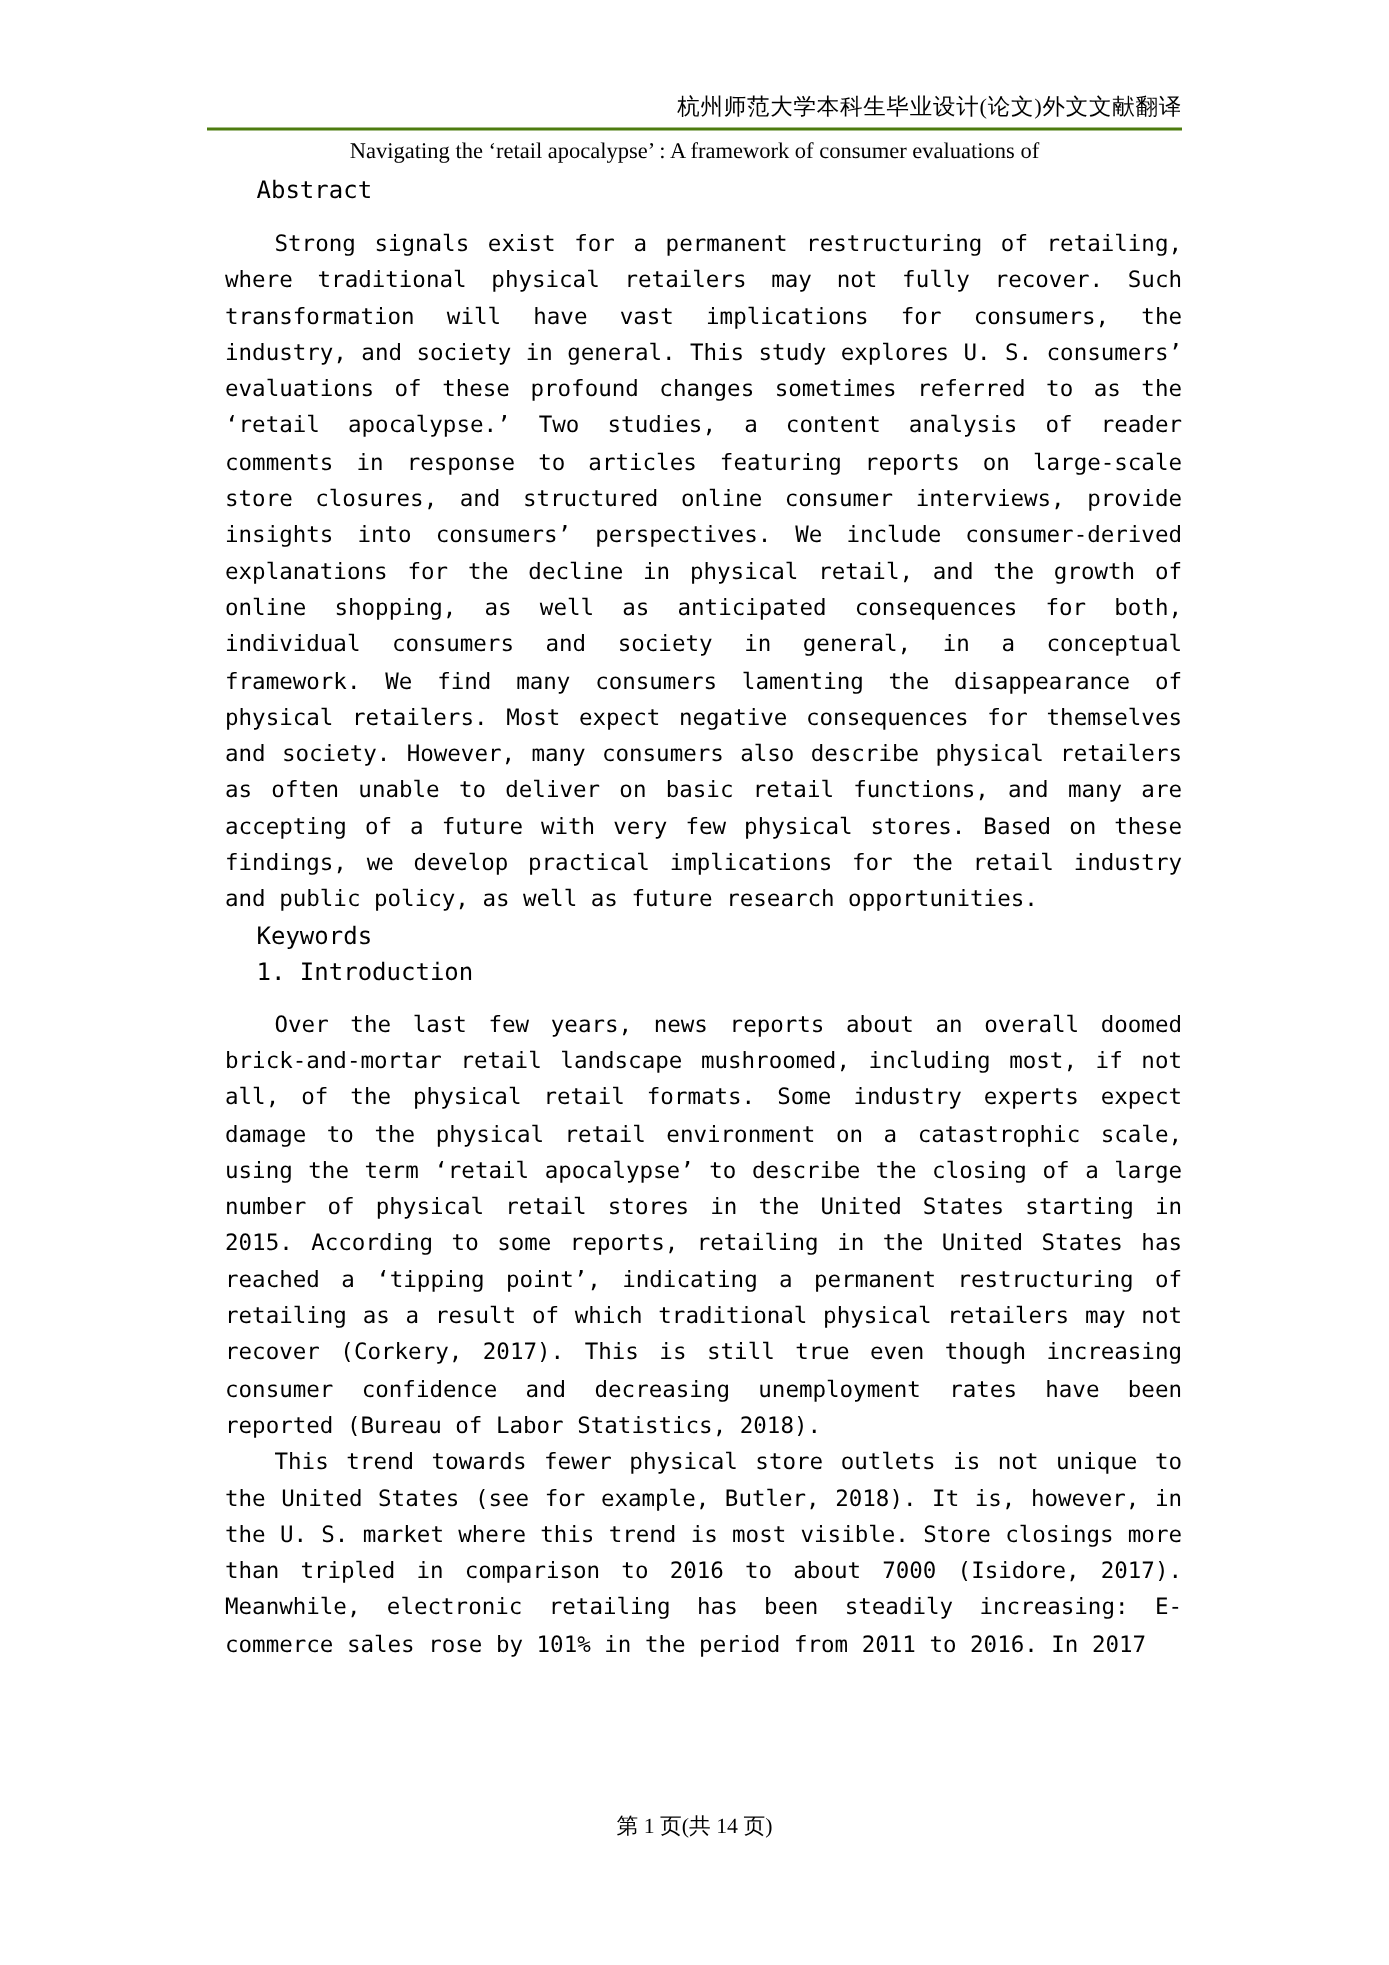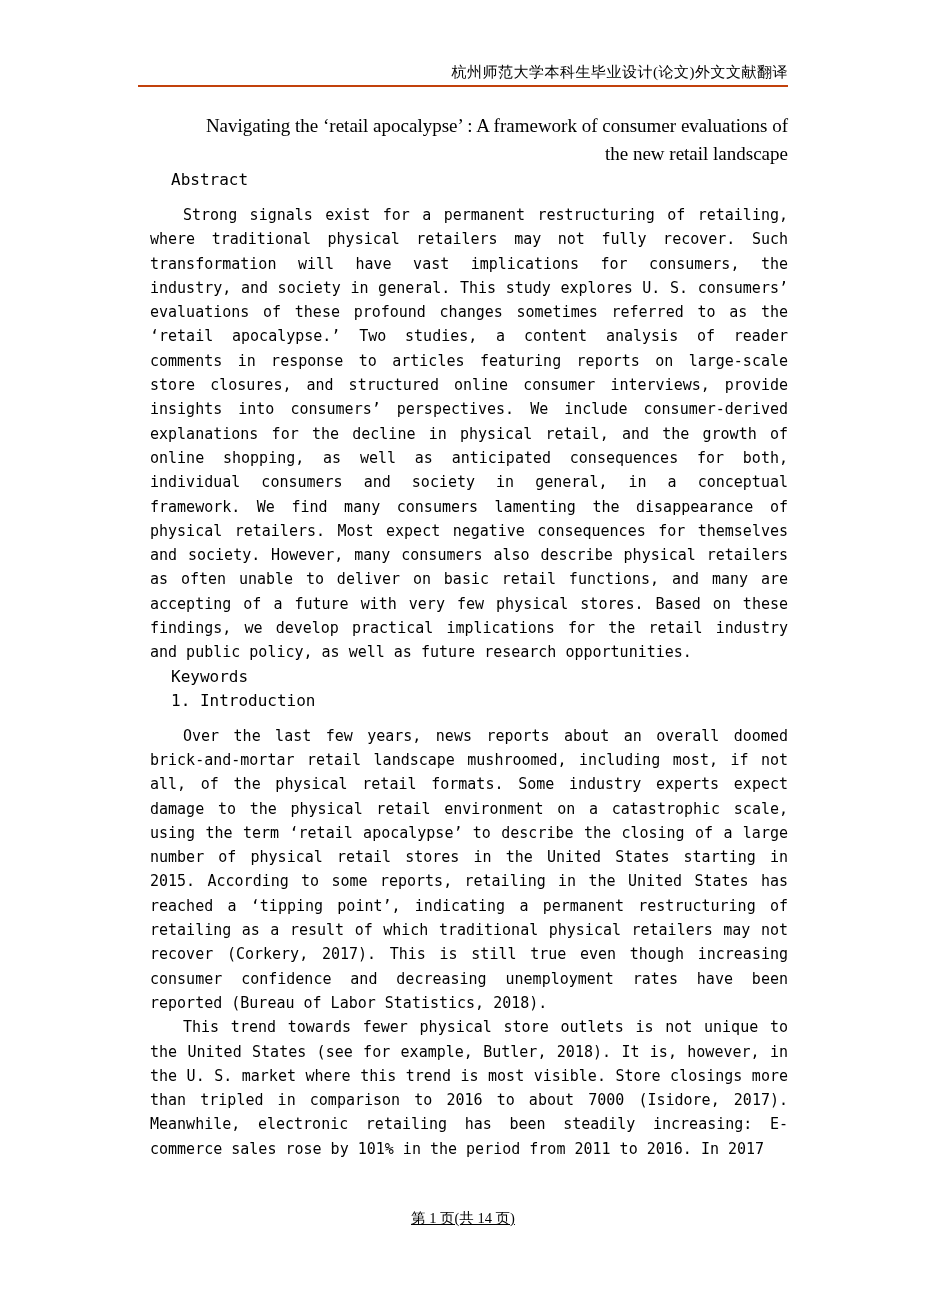--- a/index.html
+++ b/index.html
@@ -15,39 +15,38 @@
     color: #000000;
     overflow: hidden;
   }
   .content {
     margin: 0 138px;
     width: 650px;
   }
   .header-rule {
     padding-top: 62px;
     padding-bottom: 2px;
-    border-bottom: 2px solid #c2410c;
+    border-bottom: 2px solid #4d7c0f;
     text-align: right;
     font-family: "Liberation Serif", "DejaVu Serif", serif;
     font-size: 15px;
     line-height: 21px;
     letter-spacing: 0.5px;
   }
   .attachment {
     margin-top: 25px;
     font-family: "DejaVu Sans", "Liberation Sans", sans-serif;
     font-weight: 700;
     font-size: 16.5px;
     line-height: 24px;
   }
   .title {
-    margin-top: 25px;
-    text-align: right;
+    text-align: center;
     font-family: "Liberation Serif", "DejaVu Serif", serif;
-    font-size: 19px;
+    font-size: 15px;
     line-height: 28px;
   }
   .authors {
     margin-top: 2px;
     text-align: center;
     font-family: "Liberation Serif", "DejaVu Serif", serif;
     font-size: 17.5px;
     line-height: 25px;
   }
   .mono-heading {
@@ -69,37 +68,35 @@
   }
   .footer {
     position: absolute;
     top: 1207px;
     left: 0;
     width: 100%;
     text-align: center;
     font-family: "Liberation Serif", "DejaVu Serif", serif;
     font-size: 14.5px;
     line-height: 22px;
-    text-decoration: underline;
   }
 </style>
 </head>
 <body>
 
 <div class="page">
   <div class="content">
 
     <div class="header-rule">
       <span>杭州师范大学本科生毕业设计(论文)外文文献翻译</span>
     </div>
 
 
     <div class="title">
       <div>Navigating the ‘retail apocalypse’ : A framework of consumer evaluations of</div>
-      <div>the new retail landscape</div>
     </div>
 
 
     <div class="mono-heading">Abstract</div>
 
     <p class="body-para">Strong signals exist for a permanent restructuring of retailing, where traditional physical retailers may not fully recover. Such transformation will have vast implications for consumers, the industry, and society in general. This study explores U. S. consumers’ evaluations of these profound changes sometimes referred to as the ‘retail apocalypse.’ Two studies, a content analysis of reader comments in response to articles featuring reports on large-scale store closures, and structured online consumer interviews, provide insights into consumers’ perspectives. We include consumer-derived explanations for the decline in physical retail, and the growth of online shopping, as well as anticipated consequences for both, individual consumers and society in general, in a conceptual framework. We find many consumers lamenting the disappearance of physical retailers. Most expect negative consequences for themselves and society. However, many consumers also describe physical retailers as often unable to deliver on basic retail functions, and many are accepting of a future with very few physical stores. Based on these findings, we develop practical implications for the retail industry and public policy, as well as future research opportunities.</p>
 
     <div class="mono-heading">Keywords</div>
 
 

